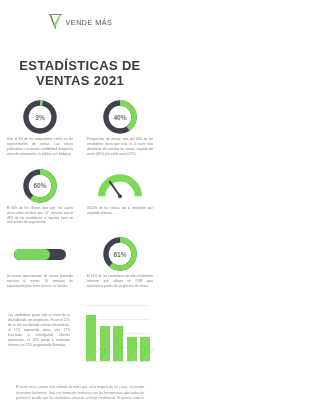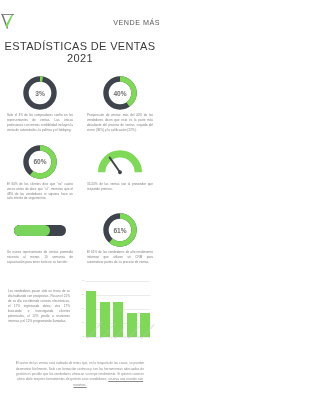--- a/index.html
+++ b/index.html
@@ -6,27 +6,27 @@
   body{
     width:160px;height:400px;overflow:hidden;
     background:#ffffff;
     font-family:"Liberation Sans", sans-serif;
     color:#4a4a4a;
     -webkit-font-smoothing:antialiased;
   }
   .page{position:relative;width:160px;height:400px;box-sizing:border-box;}
 
   
-  .logo-wrap{display:flex;align-items:center;justify-content:space-between;gap:3px;padding-top:11px;height:22px;}
+  .logo-wrap{display:flex;align-items:center;justify-content:center;gap:3px;padding-top:11px;height:22px;}
   .logo-mark{width:15px;height:18px;display:block;}
   .logo-text{font-size:7.2px;letter-spacing:0.5px;color:#58595b;font-weight:400;}
 
   .title{
-    text-align:center;font-size:11px;font-weight:400;letter-spacing:0.35px;
-    color:#3a3a3a;margin-top:7px;
+    text-align:center;font-size:13px;font-weight:700;letter-spacing:0.35px;
+    color:#3a3a3a;margin-top:25px;
   }
 
   
   .row{display:flex;width:160px;}
   .cell{width:80px;box-sizing:border-box;padding:0 7px;}
   .viz{height:40px;display:flex;align-items:center;justify-content:center;}
   .cap{
     font-size:3.05px;line-height:1.62;text-align:justify;color:#7b7b7b;
     letter-spacing:0.05px;
   }

